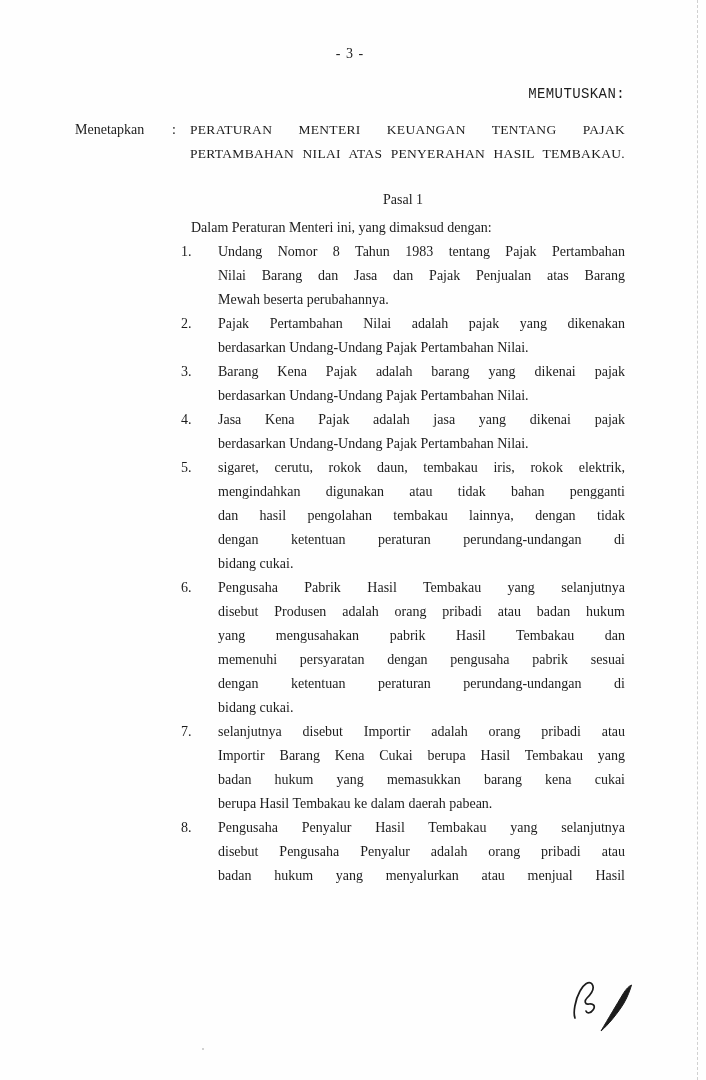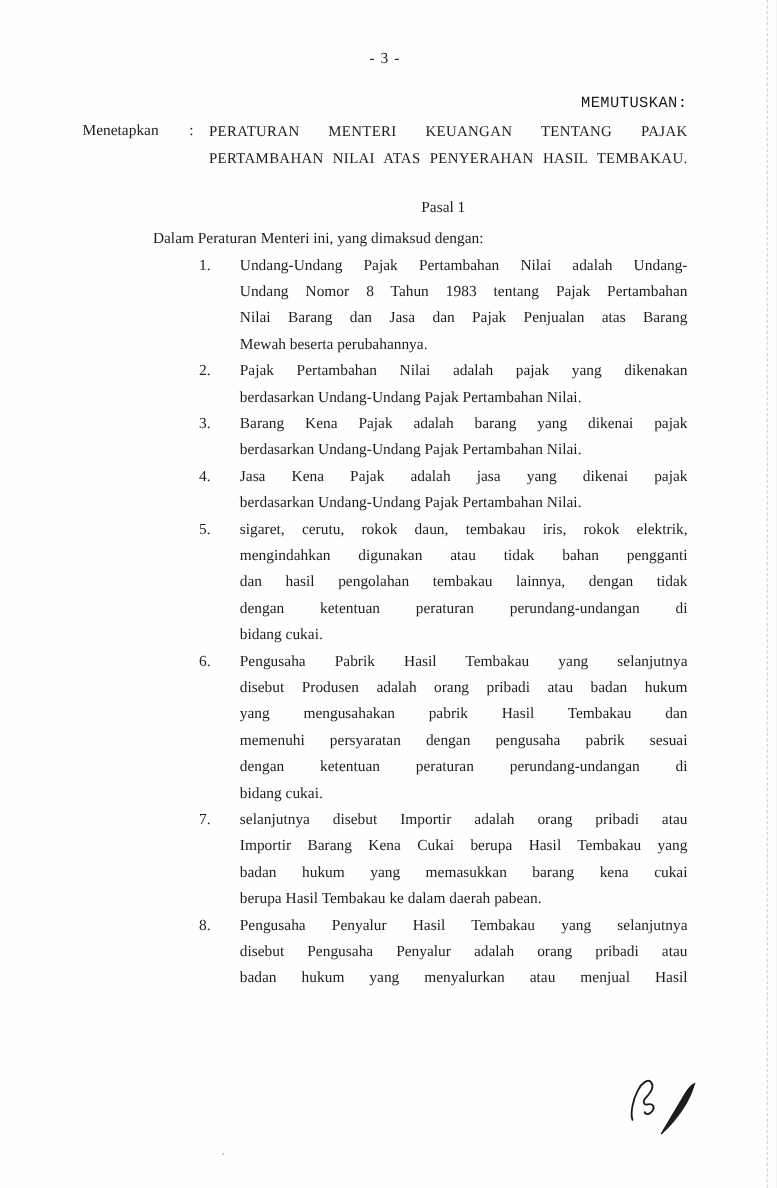--- a/index.html
+++ b/index.html
@@ -10,27 +10,27 @@
     box-sizing:border-box;
     padding:0 81px 0 75px;
     overflow:hidden;
     font-family:"Liberation Serif","DejaVu Serif",serif;
     color:#1c1c1c;
     font-size:14px;
     line-height:24px;
   }
   .page-number{margin-top:42px;text-align:center;letter-spacing:1px;}
   .heading{margin-top:16px;text-align:right;text-indent:14px;letter-spacing:.4px;font-family:Liberation Mono, monospace;}
-  .menetapkan{margin-top:2px;display:flex;}
+  .menetapkan{margin-top:12px;display:flex;}
   .menetapkan .label{width:97px;flex:0 0 97px;}
   .menetapkan .colon{width:18px;flex:0 0 18px;}
   .menetapkan .content{flex:1;}
   .caps-line{font-size:13.5px;letter-spacing:.3px;}
   .pasal-title{margin-top:22px;margin-left:106px;width:444px;text-align:center;}
-  .intro{margin-top:4px;margin-left:64px;}
+  .intro{margin-top:4px;margin-left:116px;}
   .deflist{margin-left:106px;width:444px;}
   .item{display:flex;}
   .item .num{flex:0 0 37px;width:37px;}
   .item .txt{flex:1;width:407px;}
   .jline{text-align:justify;text-align-last:justify;}
   .jleft{text-align:left;text-align-last:left;}
   .paraf{position:absolute;left:566px;top:976px;width:72px;height:60px;}
   .scan-edge{position:absolute;left:697px;top:0;height:1080px;width:0;border-left:1px dashed #c9c9c9;opacity:.85;}
   .scan-dot{position:absolute;left:202px;top:1048px;width:2px;height:2px;background:#aaa;border-radius:50%;opacity:.7;}
 </style>
@@ -53,21 +53,20 @@
   </div>
 
   <div class="pasal-title">Pasal 1</div>
 
   <div class="intro">Dalam Peraturan Menteri ini, yang dimaksud dengan:</div>
 
   <div class="deflist">
       <div class="item">
         <div class="num">1.</div>
         <div class="txt">
-          <div class="jline">Undang-Undang Pajak Pertambahan Nilai adalah Undang-</div>
           <div class="jline">Undang Nomor 8 Tahun 1983 tentang Pajak Pertambahan</div>
           <div class="jline">Nilai Barang dan Jasa dan Pajak Penjualan atas Barang</div>
           <div class="jleft">Mewah beserta perubahannya.</div>
         </div>
       </div>
       <div class="item">
         <div class="num">2.</div>
         <div class="txt">
           <div class="jline">Pajak Pertambahan Nilai adalah pajak yang dikenakan</div>
           <div class="jleft">berdasarkan Undang-Undang Pajak Pertambahan Nilai.</div>

